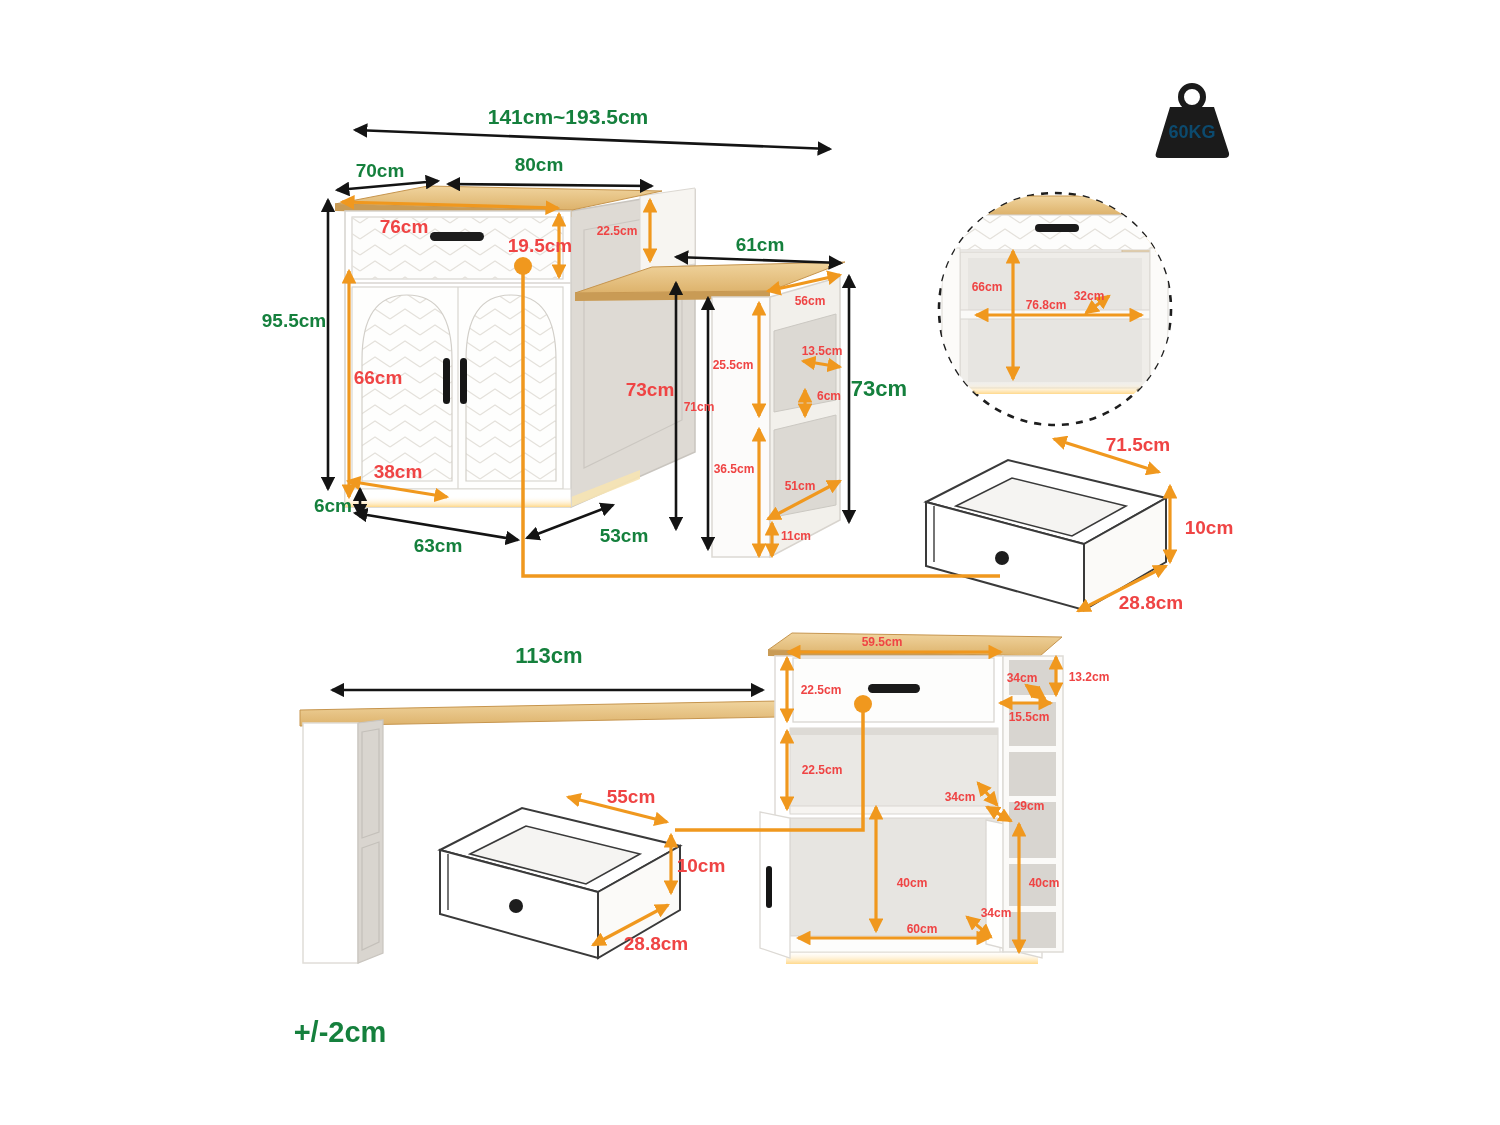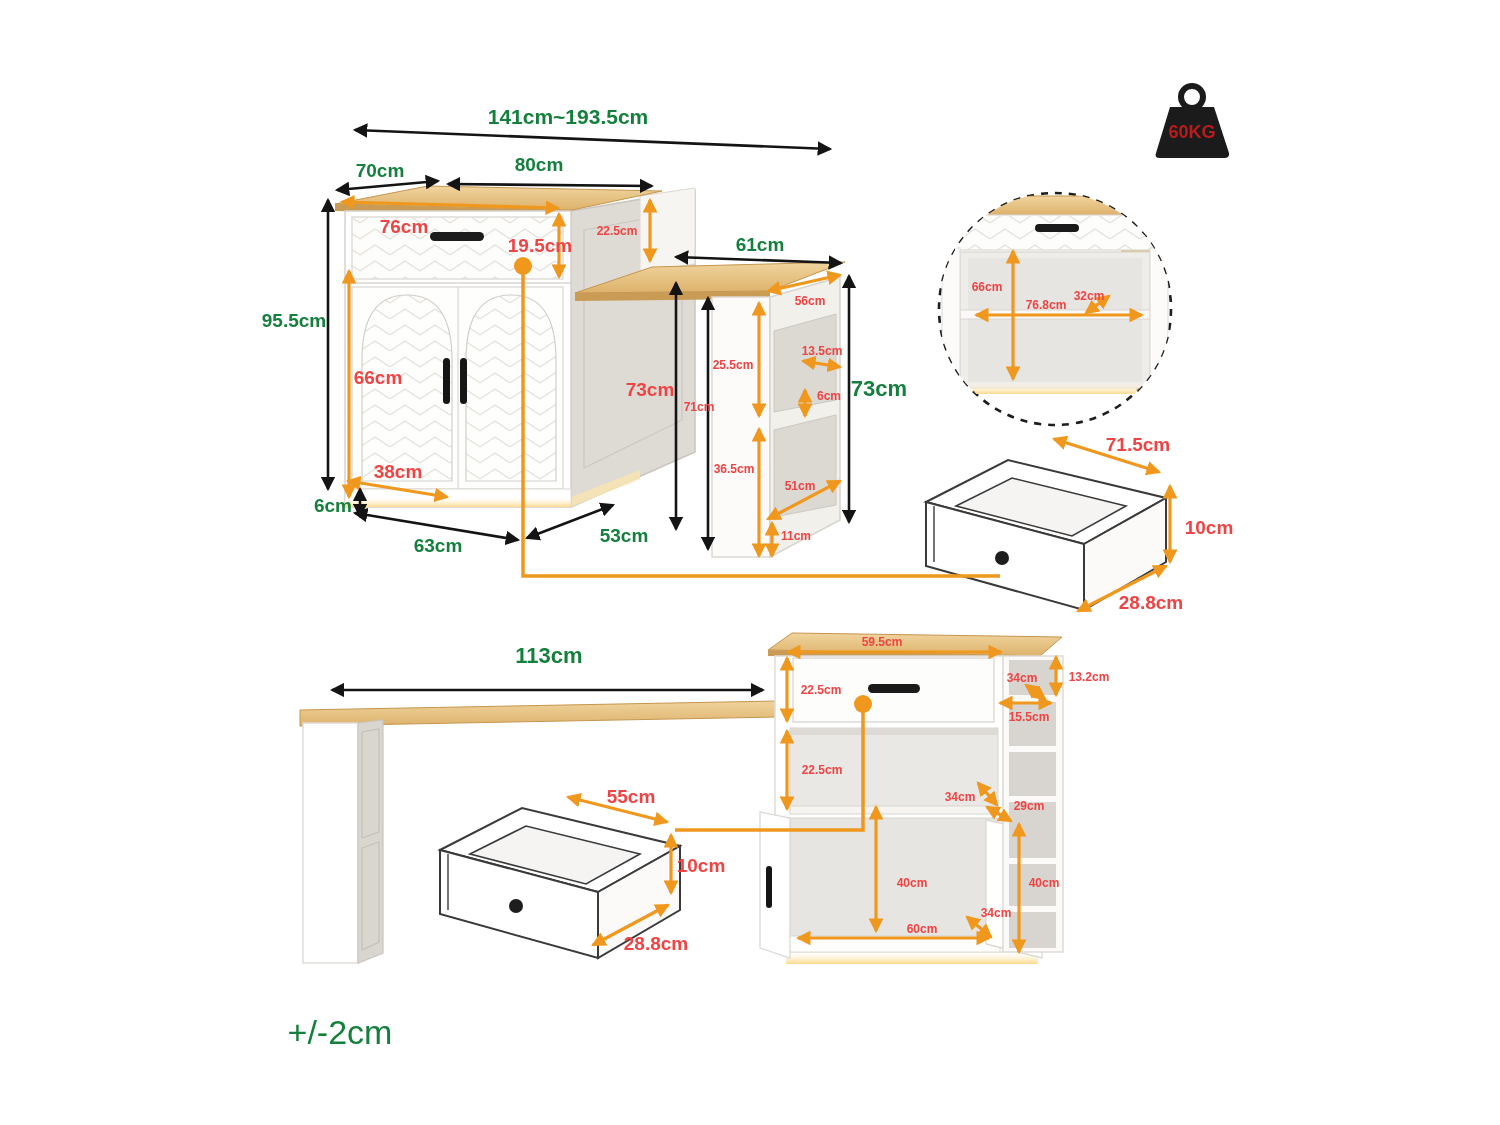--- a/index.html
+++ b/index.html
@@ -3,25 +3,25 @@
 <meta charset="utf-8">
 <style>
   html,body{margin:0;padding:0;background:#ffffff;}
   #canvas{position:relative;width:1500px;height:1125px;background:#ffffff;overflow:hidden;
           font-family:"Liberation Sans", sans-serif;}
   svg{position:absolute;left:0;top:0;}
   .lbl{position:absolute;font-weight:bold;white-space:nowrap;transform:translate(-50%,-50%);
        font-size:19px;line-height:1;}
   .o{color:#ef4444;}
   .k{color:#15803d;}
-  .w{color:#b91c1c;}
+  .w{color:#0c4a6e;}
   .s17{font-size:12px;}
   .s21{font-size:21px;}
   .s22{font-size:22px;}
-  .s28{font-size:34px;font-weight:normal;}
+  .s28{font-size:29px;font-weight:bold;}
 </style>
 </head>
 <body>
 
 <div id="canvas">
 
 <svg width="1500" height="1125" viewBox="0 0 1500 1125">
   <defs>
     <linearGradient id="wood" x1="0" y1="0" x2="0" y2="1">
       <stop offset="0" stop-color="#F0D49E"></stop>

